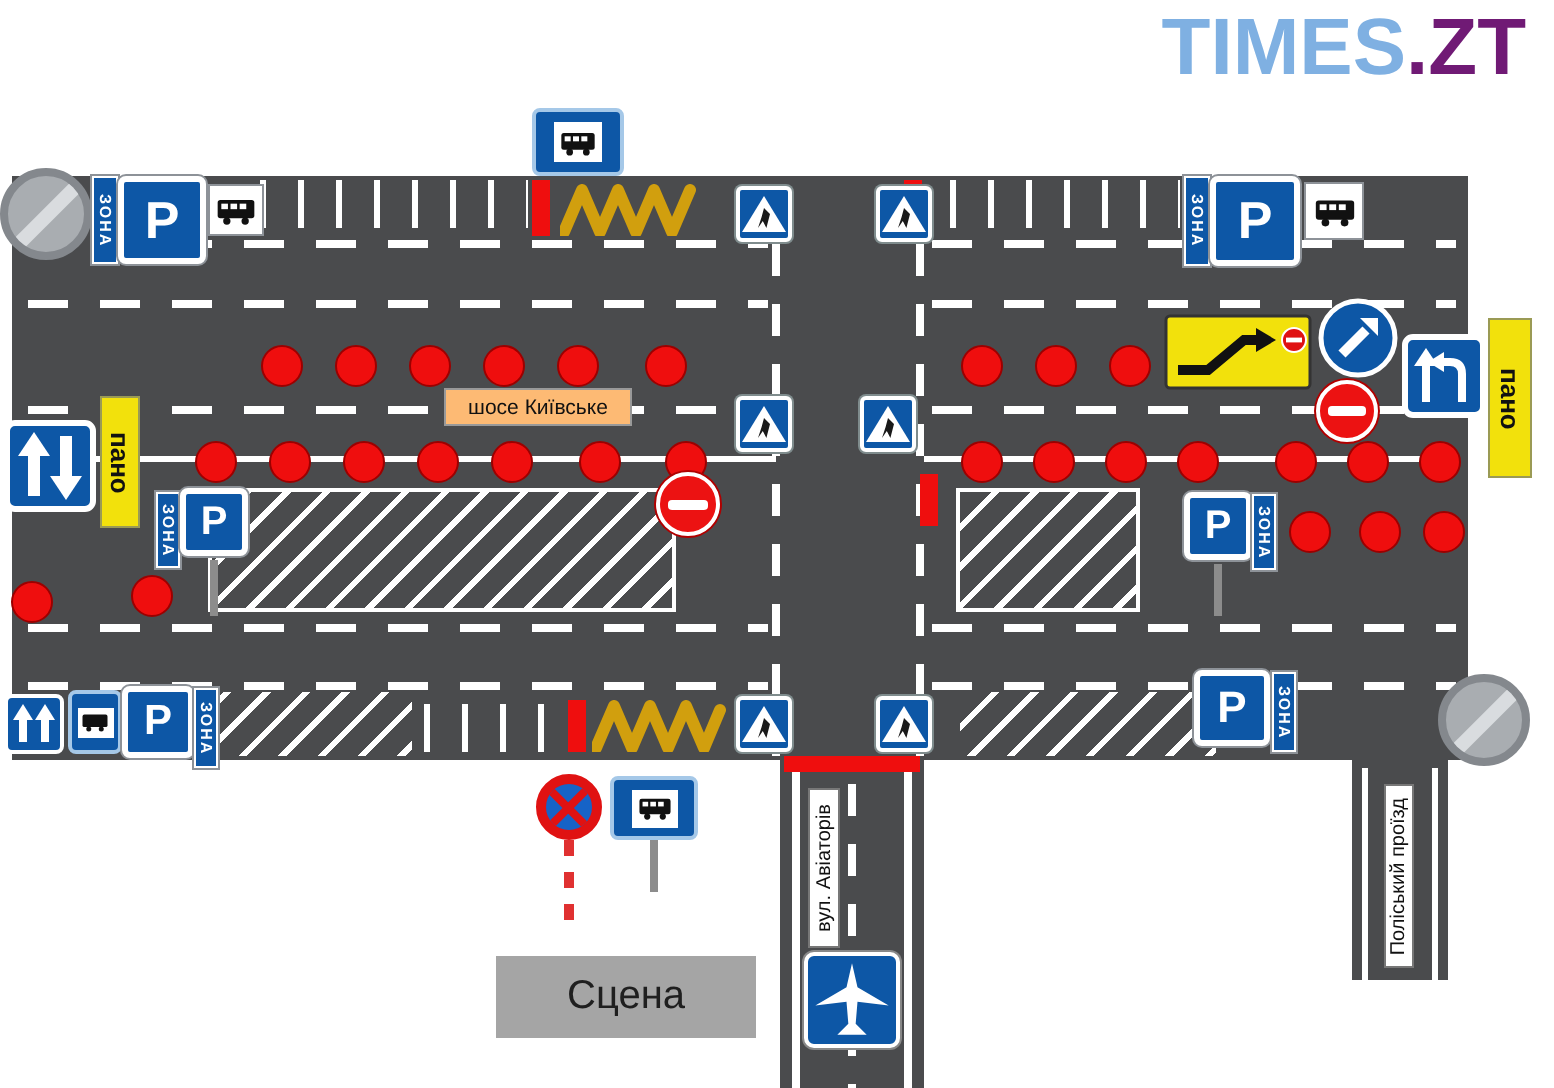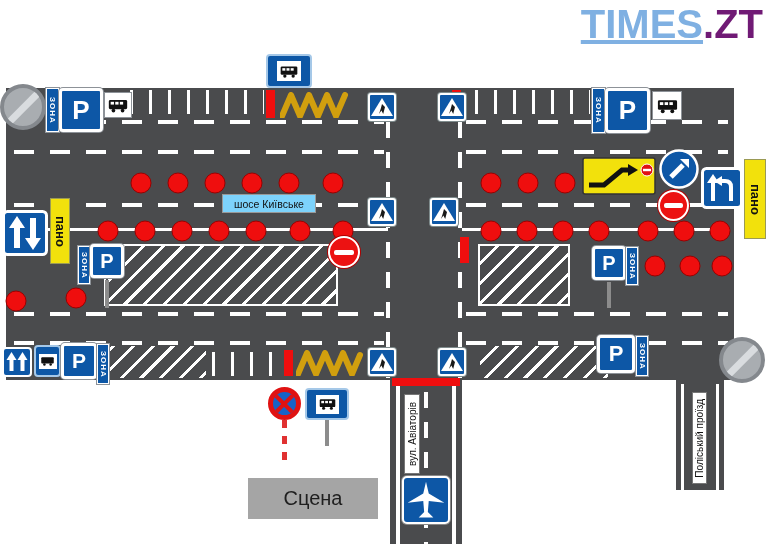--- a/index.html
+++ b/index.html
@@ -53,28 +53,28 @@
           overflow:hidden;box-sizing:border-box;z-index:8;}
   .gray-sign::after{content:"";position:absolute;left:-10%;top:45%;width:120%;height:7px;background:#d9dcdf;transform:rotate(-45deg);}
   .pole{position:absolute;background:#8c8c8c;z-index:5;}
   .pole.striped{background:repeating-linear-gradient(180deg,#e03131 0 8px,#fff 8px 16px);}
   .vlabel{position:absolute;background:#fff;border:1px solid #777;display:flex;align-items:center;
           justify-content:center;z-index:9;box-sizing:border-box;}
   .vlabel span{writing-mode:vertical-rl;transform:rotate(180deg);font-size:10px;white-space:nowrap;color:#111;}
   .pano{position:absolute;background:var(--yellow);border:1px solid #9a9a55;display:flex;align-items:center;
           justify-content:center;z-index:9;box-sizing:border-box;}
   .pano span{writing-mode:vertical-rl;font-weight:bold;font-size:13px;color:#111;}
-  .hlabel{position:absolute;background:#7dd3fc;border:1px solid #999;display:flex;align-items:center;
+  .hlabel{position:absolute;background:#fdba74;border:1px solid #999;display:flex;align-items:center;
           justify-content:center;font-size:10.5px;color:#111;z-index:9;}
   .stage{position:absolute;background:#a5a5a5;color:#1f1f1f;display:flex;align-items:center;
           justify-content:center;font-size:20px;z-index:4;}
   .air{position:absolute;background:var(--blue);border:2px solid #fff;border-radius:5px;
           box-shadow:0 0 0 1px #888;box-sizing:border-box;display:flex;align-items:center;justify-content:center;z-index:9;}
   .logo{position:absolute;top:2px;right:14px;font-size:40px;font-weight:bold;z-index:20;}
-  .logo .t1{color:#7fb0e2;text-decoration:underline;} .logo .t2{color:#701a75;}
+  .logo .t1{color:#7fb0e2;} .logo .t2{color:#701a75;}
   svg{display:block;}
 </style>
 </head>
 <body>
 
 <div class="scene">
 
   <div class="logo">
     <span class="t1">TIMES</span><span class="t2">.ZT</span>
   </div>

